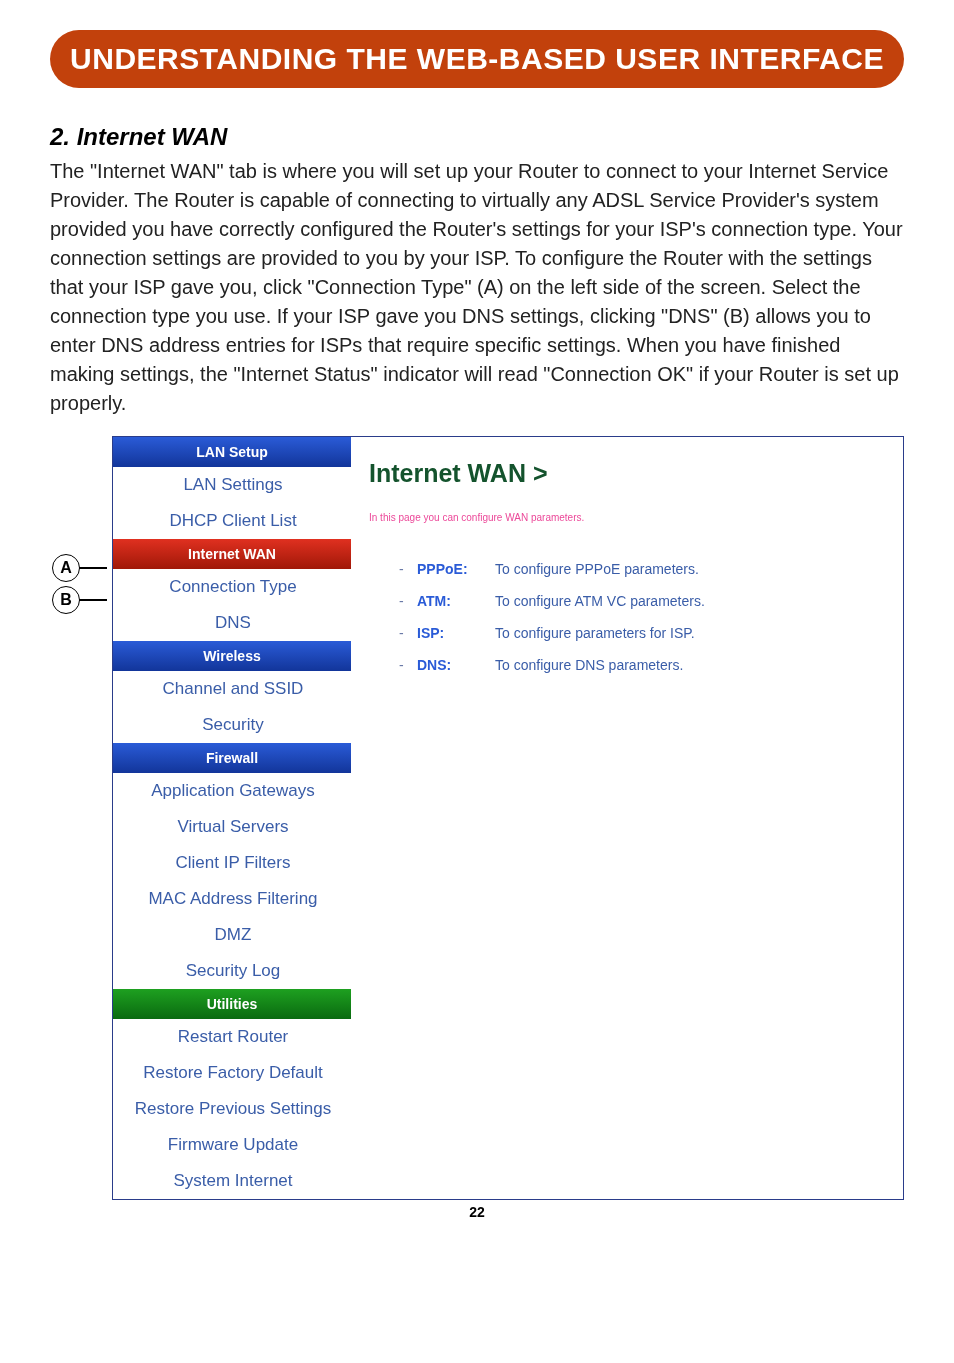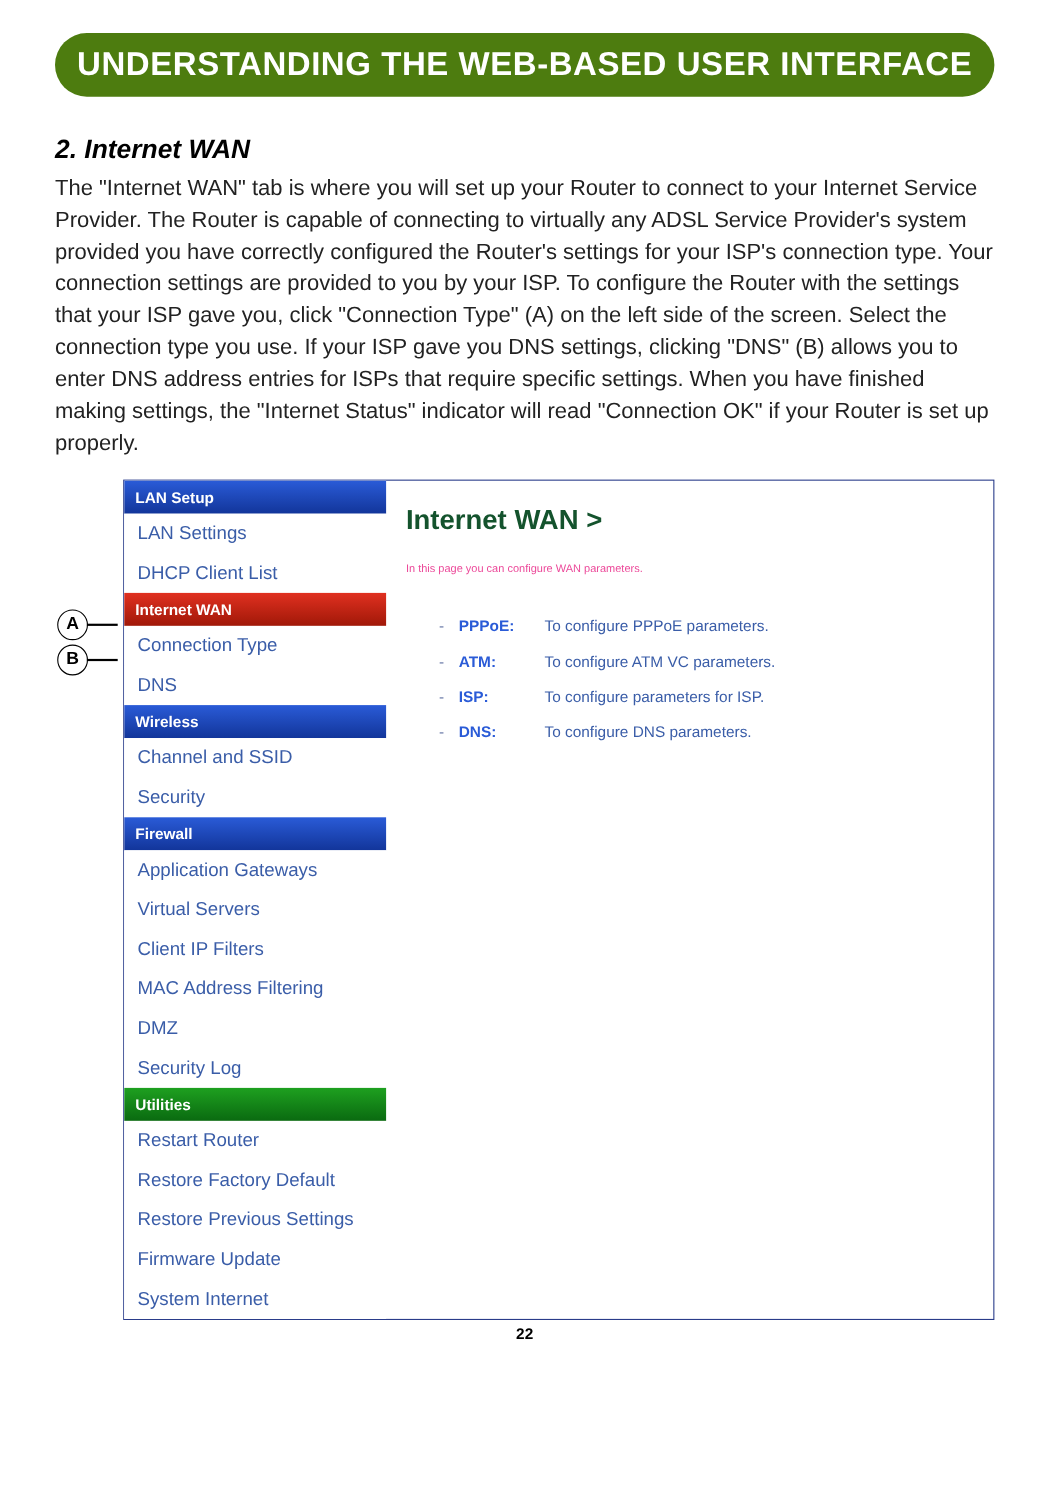--- a/index.html
+++ b/index.html
@@ -6,21 +6,21 @@
     margin: 0;
     padding: 0;
     font-family: Georgia, 'Times New Roman', serif;
     background: #fff;
     width: 954px;
   }
   .page {
     padding: 30px 50px 20px 50px;
   }
   .banner {
-    background: #4d7c0f;
+    background: #c2410c;
     color: #fff;
     font-family: 'Arial Narrow', Arial, sans-serif;
     font-weight: 600;
     letter-spacing: 0.5px;
     font-size: 30px;
     text-align: center;
     padding: 12px 20px;
     border-radius: 30px;
     margin-bottom: 35px;
   }
@@ -77,20 +77,21 @@
     width: 790px;
     border: 1px solid #2a3c8a;
     display: flex;
     font-family: Verdana, Arial, sans-serif;
     font-size: 14px;
   }
   .sidebar {
     width: 238px;
     background: #fff;
     border-right: 0;
+    text-align: center;
   }
   .nav-header {
     background: linear-gradient(#2a5bd7, #12359a);
     color: #fff;
     font-weight: bold;
     padding: 7px 10px;
     font-size: 14px;
   }
   .nav-header.red {
     background: linear-gradient(#e03020, #a01808);

